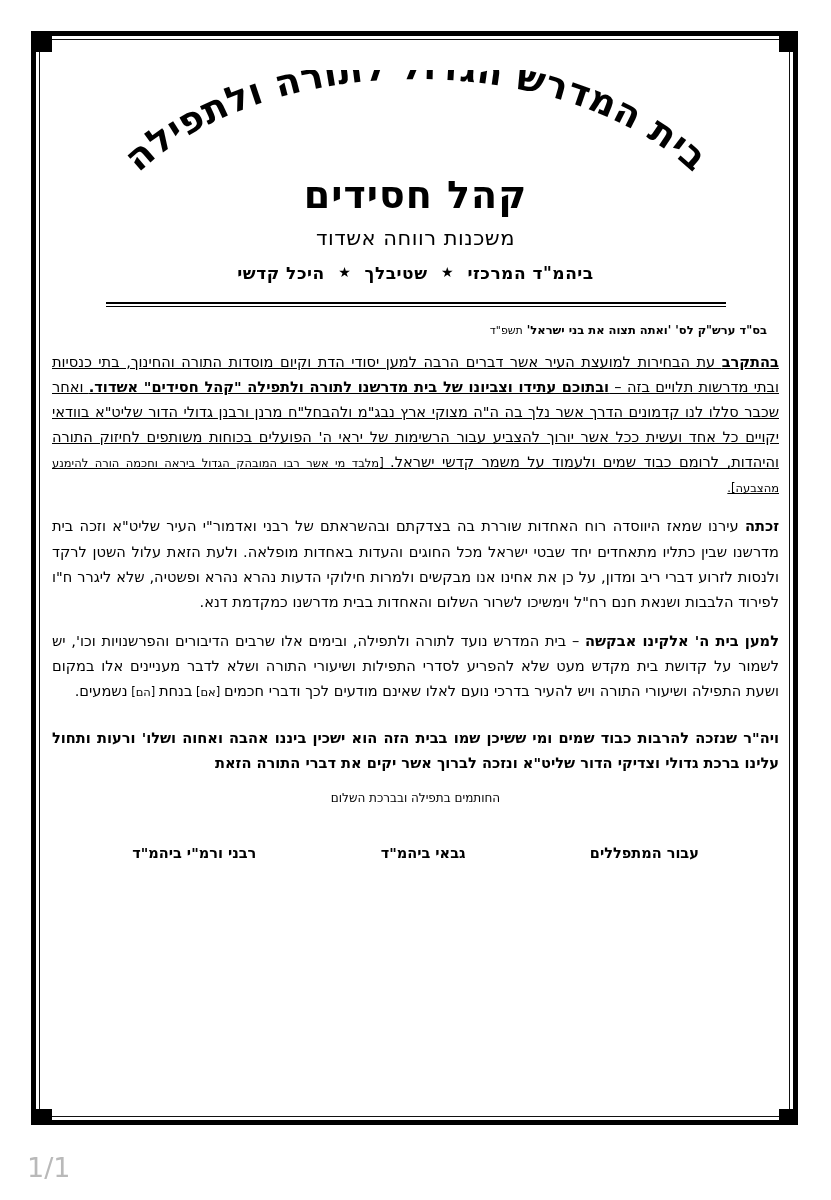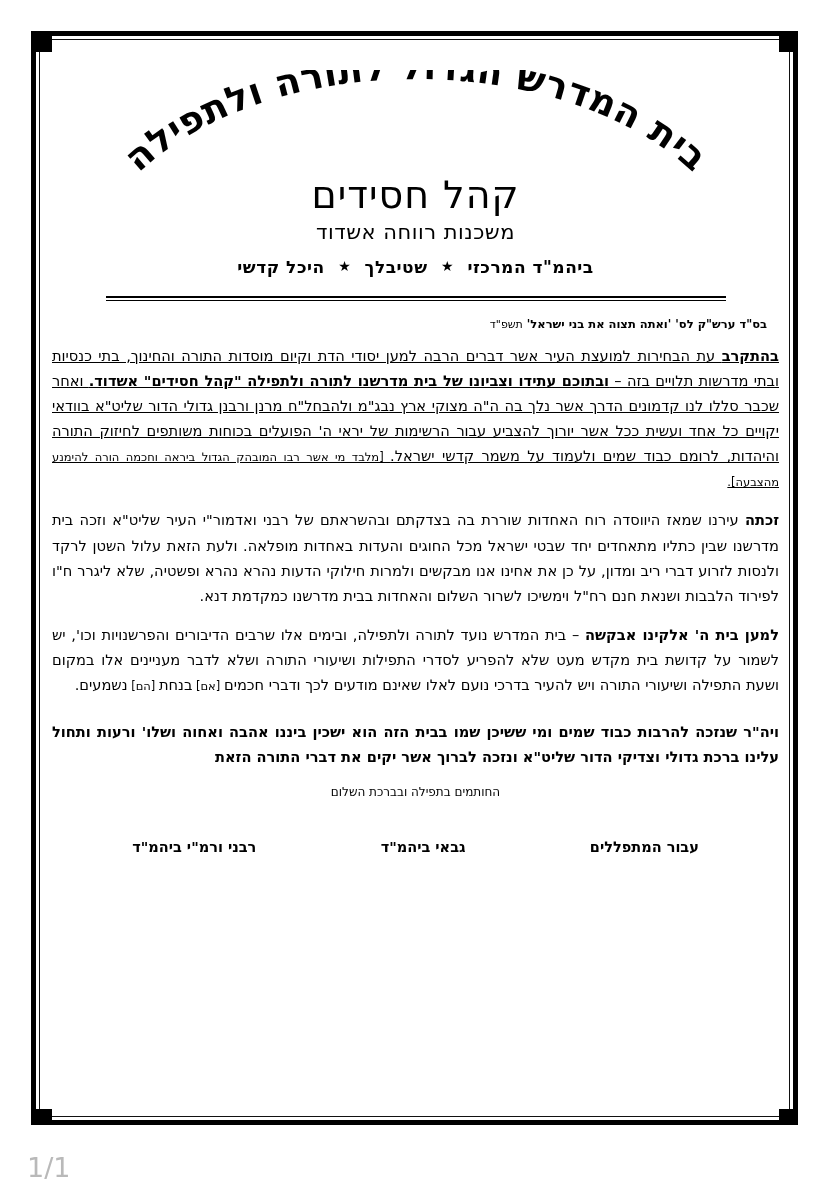--- a/index.html
+++ b/index.html
@@ -78,31 +78,31 @@
     font-family: "DejaVu Sans", "Liberation Sans", sans-serif;
     font-weight: 700;
     font-size: 37px;
     fill: #000000;
     letter-spacing: 0.5px;
   }
 
   .kahal {
     text-align: center;
     font-size: 38px;
-    font-weight: 400;
+    font-weight: 700;
     letter-spacing: 1px;
     line-height: 1.05;
     margin-top: -14px;
     color: #000;
   }
   .mishkenot {
     text-align: center;
     font-size: 21px;
     font-weight: 400;
-    margin-top: 4px;
+    margin-top: 10px;
     letter-spacing: 0.5px;
     color: #000;
   }
   .subvenues {
     text-align: center;
     font-size: 17px;
     font-weight: 700;
     margin-top: 13px;
     letter-spacing: 0.5px;
     color: #000;

